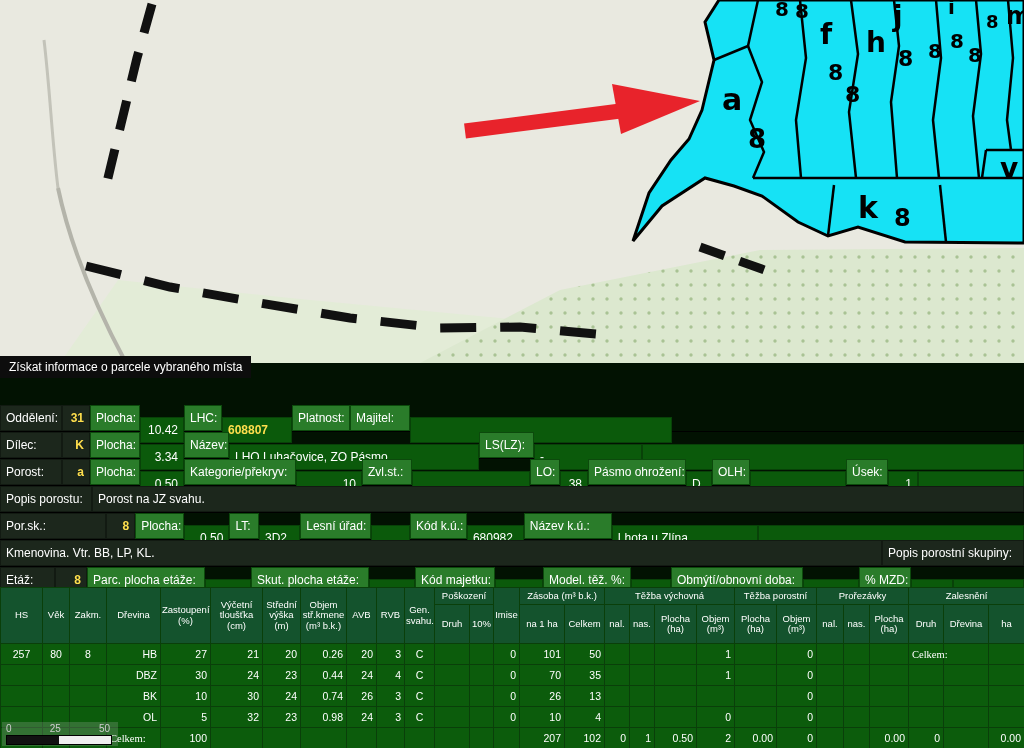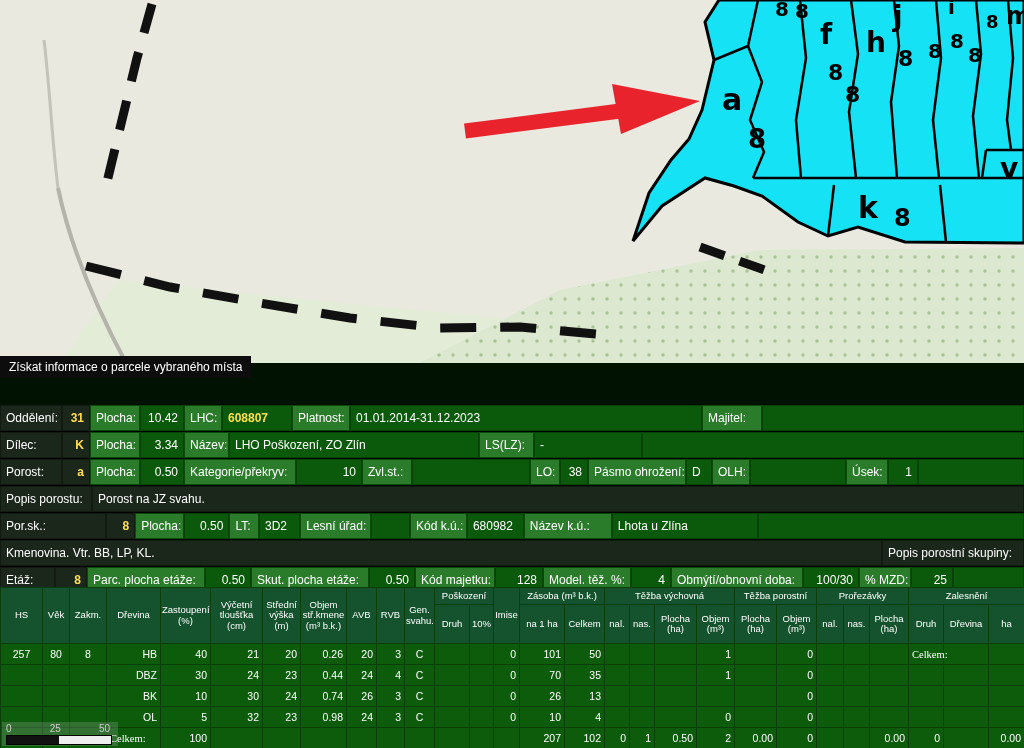--- a/index.html
+++ b/index.html
@@ -13,21 +13,21 @@
   .tooltip{position:absolute;top:356px;left:0;z-index:6;background:#0d0d0d;color:#fff;
            font-size:12px;padding:4px 9px;white-space:nowrap;}
 
   
   .panel{position:absolute;top:363px;left:0;width:1024px;height:385px;background:#021202;}
   .rows{position:absolute;top:42px;left:0;width:1024px;}
   .irow{display:flex;height:26px;border-bottom:1px solid #000;}
   .cell{display:flex;align-items:center;height:100%;box-sizing:border-box;
         font-size:12px;color:#fff;padding:0 5px;white-space:nowrap;overflow:hidden;}
   .lbl{background:#2a7c2a;border:1px solid #0c4a0c;}
-  .val{background:#0b5a0b;border:1px solid #084208;}
+  .val{background:#0b5a0b;border:1px solid #084208;margin-top:12px;}
   .dk{background:#1c271c;border:1px solid #121a12;}
   .yellow{color:#ffdf4d;font-weight:bold;}
   .num{justify-content:flex-end;}
 
   
   .tablewrap{position:absolute;top:224px;left:0;width:1024px;}
   table{border-collapse:collapse;table-layout:fixed;width:1024px;}
   th{background:#14532d;color:#fff;font-weight:normal;font-size:9.5px;line-height:1.1;
      padding:0 1px;border:1px solid #0a3f0a;text-align:center;vertical-align:middle;}
   tr.h1 th{height:16px;}
@@ -120,32 +120,31 @@
     <div class="rows">
 
       <div class="irow">
         <span class="cell dk" style="width:62px">Oddělení:</span>
         <span class="cell dk yellow num" style="width:28px">31</span>
         <span class="cell lbl" style="width:50px">Plocha:</span>
         <span class="cell val num" style="width:44px">10.42</span>
         <span class="cell lbl" style="width:38px">LHC:</span>
         <span class="cell val yellow" style="width:70px">608807</span>
         <span class="cell lbl" style="width:58px">Platnost:</span>
-        <span class="cell val" style="width:352px">01.01.2014-31.12.2023</span>
         <span class="cell lbl" style="width:60px">Majitel:</span>
         <span class="cell val" style="width:262px"></span>
       </div>
 
       <div class="irow">
         <span class="cell dk" style="width:62px">Dílec:</span>
         <span class="cell dk yellow num" style="width:28px">K</span>
         <span class="cell lbl" style="width:50px">Plocha:</span>
         <span class="cell val num" style="width:44px">3.34</span>
         <span class="cell lbl" style="width:45px">Název:</span>
-        <span class="cell val" style="width:250px">LHO Poškození, ZO Zlín</span>
+        <span class="cell val" style="width:250px">LHO Luhačovice, ZO Pásmo</span>
         <span class="cell lbl" style="width:55px">LS(LZ):</span>
         <span class="cell val" style="width:108px">-</span>
         <span class="cell val" style="width:382px"></span>
       </div>
 
       <div class="irow">
         <span class="cell dk" style="width:62px">Porost:</span>
         <span class="cell dk yellow num" style="width:28px">a</span>
         <span class="cell lbl" style="width:50px">Plocha:</span>
         <span class="cell val num" style="width:44px">0.50</span>
@@ -281,21 +280,21 @@
             <th>Dřevina</th>
             <th>ha</th>
           </tr>
         </thead>
         <tbody>
             <tr>
               <td class="ctr">257</td>
               <td class="ctr">80</td>
               <td class="ctr">8</td>
               <td>HB</td>
-              <td>40</td>
+              <td>27</td>
               <td>21</td>
               <td>20</td>
               <td>0.26</td>
               <td>20</td>
               <td>3</td>
               <td class="ctr">C</td>
               <td></td>
               <td></td>
               <td>0</td>
               <td>101</td>

